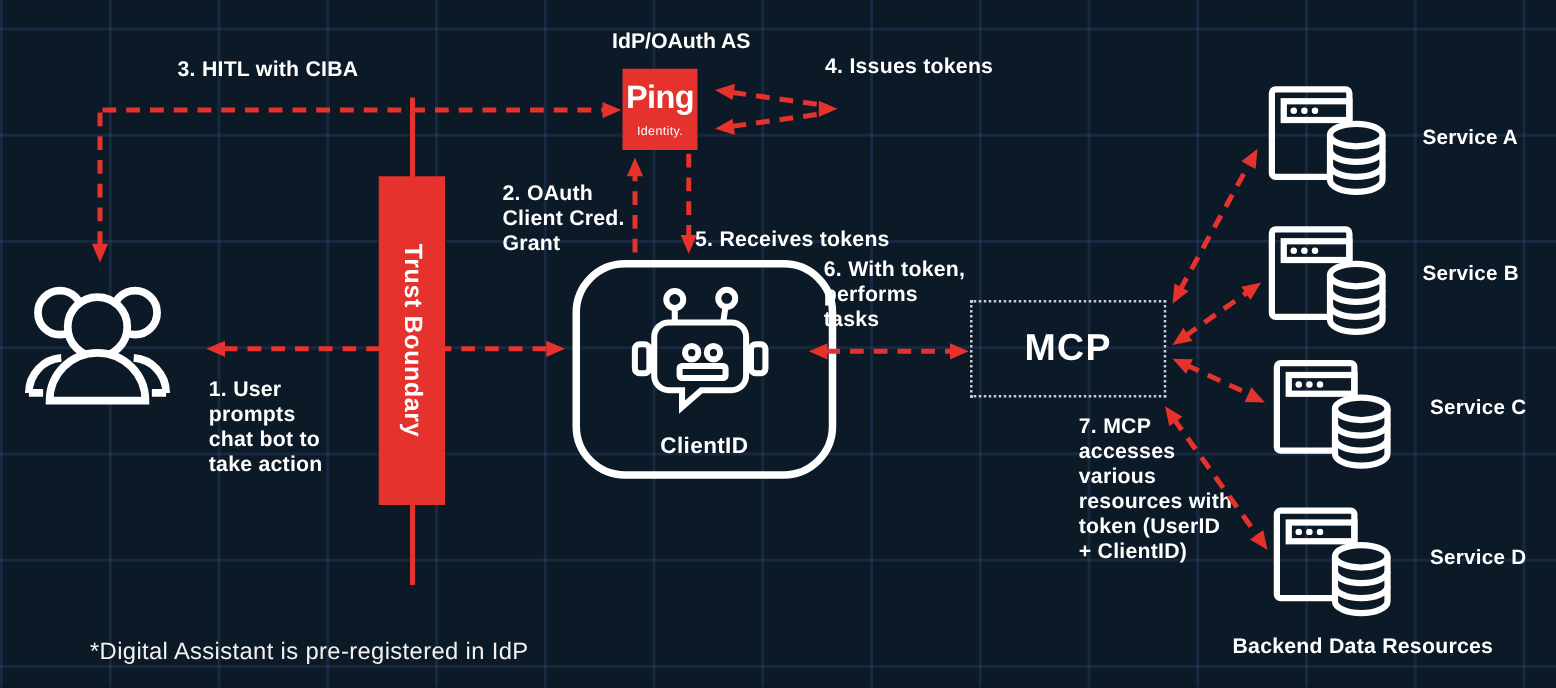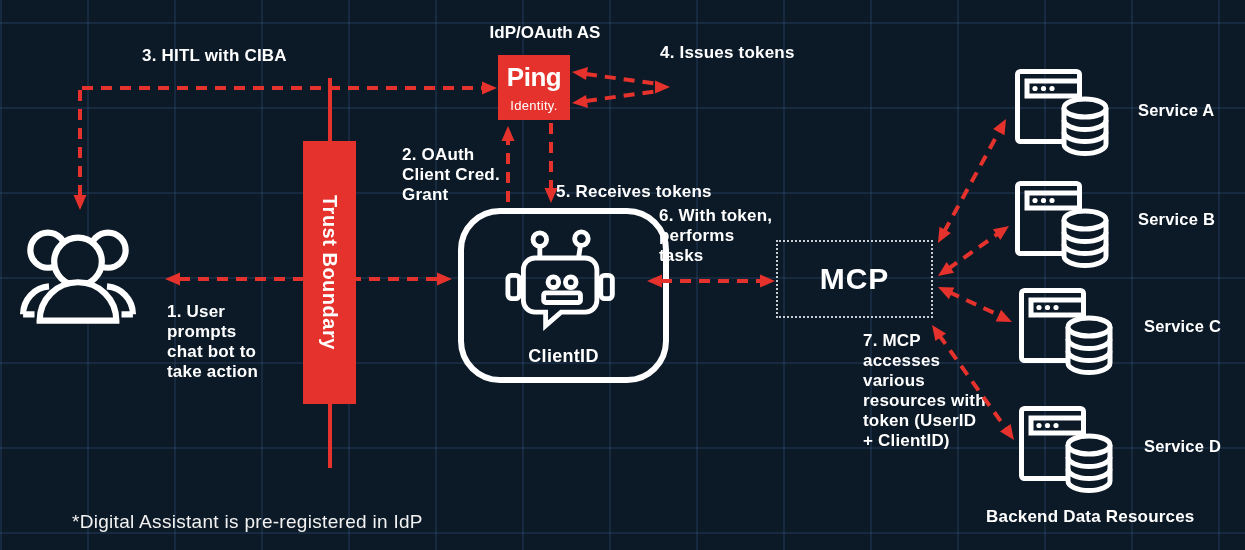--- a/index.html
+++ b/index.html
@@ -21,26 +21,26 @@
   .step-label{
     font-weight:bold;
     font-size:17px;
     line-height:20px;
     white-space:pre-line;
     letter-spacing:0.2px;
   }
   .node-title{font-weight:bold;}
   
   .ping-box{
-    left:498px;top:55px;width:72px;height:65px;
+    left:498px;top:55px;width:60px;height:65px;
     background:#e5322c;
     display:flex;flex-direction:column;align-items:center;justify-content:center;text-align:center;
   }
   .ping-brand{font-weight:bold;font-size:26px;line-height:24px;letter-spacing:-0.5px;}
-  .ping-sub{font-size:13px;line-height:10px;letter-spacing:0.3px;margin-top:12px;}
+  .ping-sub{font-size:10px;line-height:10px;letter-spacing:0.3px;margin-top:12px;}
   
   .trust-bar{
     left:303px;top:141px;width:53px;height:263px;
     background:#e5322c;
     display:flex;align-items:center;justify-content:center;
   }
   .trust-text{
     writing-mode:vertical-rl;
     font-weight:bold;font-size:20px;letter-spacing:0.5px;
     white-space:nowrap;

